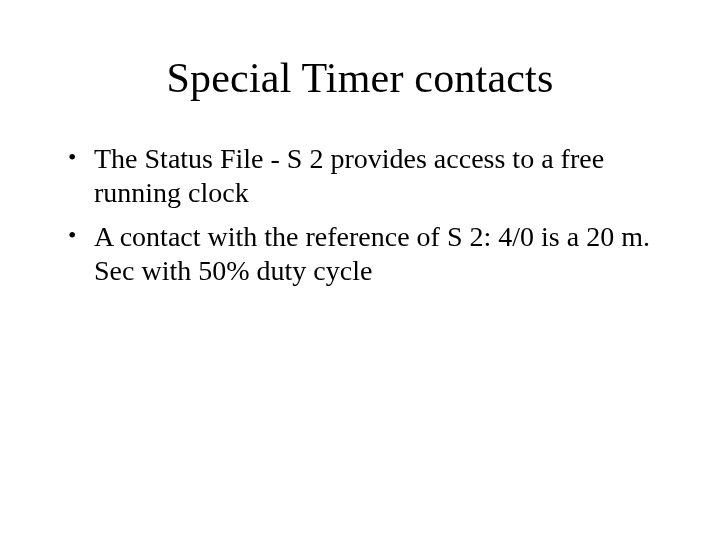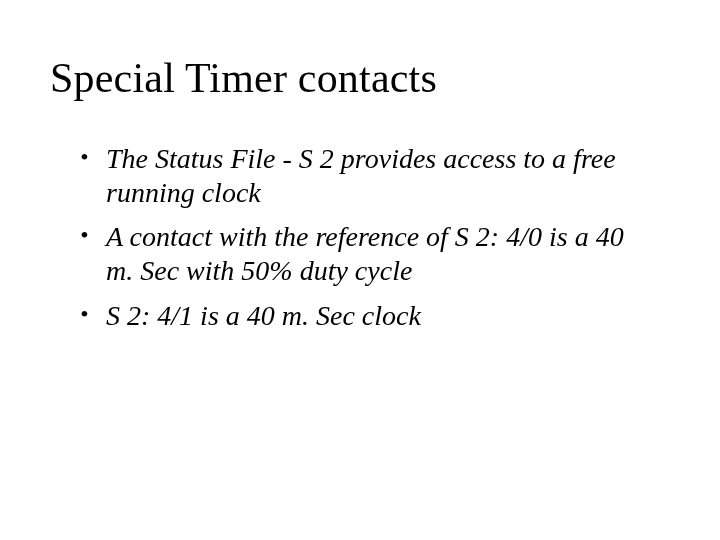--- a/index.html
+++ b/index.html
@@ -11,31 +11,30 @@
     font-family: "Times New Roman", Times, serif;
     color: #000000;
   }
   .slide {
     box-sizing: border-box;
     width: 720px;
     height: 540px;
     padding: 30px 50px 30px 50px;
   }
   .title {
-    text-align: left;
+    text-align: center;
     font-size: 42px;
     font-weight: normal;
     margin: 24px 0 40px 0;
     letter-spacing: 0.2px;
   }
   ul.bullets {
     list-style: none;
-    margin: 16px;
+    margin: 4px;
     padding: 0 6px 0 10px;
-    font-style: italic;
   }
   ul.bullets li {
     position: relative;
     font-size: 28px;
     line-height: 1.22;
     padding-left: 30px;
     margin-bottom: 10px;
   }
   ul.bullets li::before {
     content: "•";
@@ -47,16 +46,15 @@
   }
 </style>
 </head>
 <body>
 
 <div class="slide">
   <h1 class="title">Special Timer contacts</h1>
 
   <ul class="bullets">
     <li>The Status File - S 2 provides access to a free running clock</li>
-    <li>A contact with the reference of S 2: 4/0 is a 40 m. Sec  with 50% duty cycle</li>
-    <li>S 2: 4/1 is a 40 m. Sec clock</li>
+    <li>A contact with the reference of S 2: 4/0 is a 20 m. Sec  with 50% duty cycle</li>
   </ul>
 </div>
 
 </body></html>

